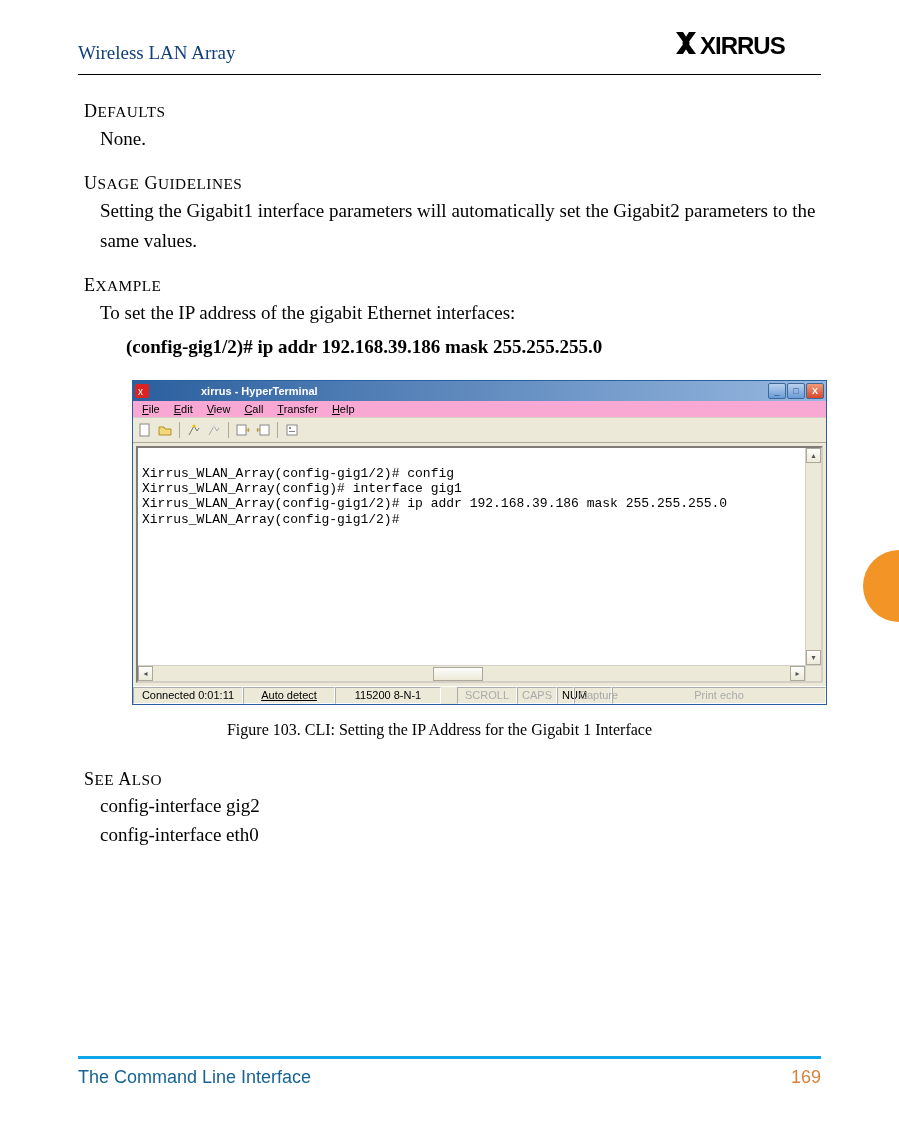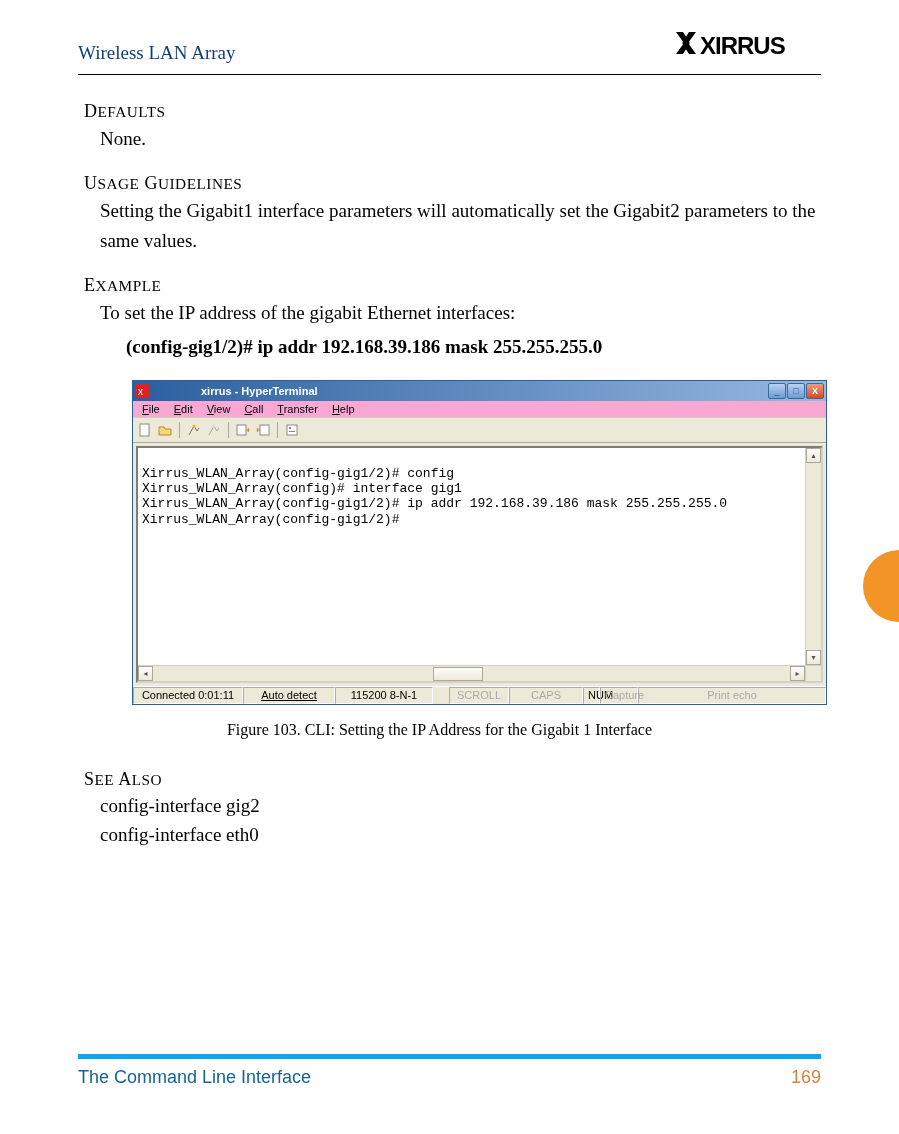--- a/index.html
+++ b/index.html
@@ -161,30 +161,30 @@
       text-align: center;
     }
     .ht-status-cell {
       border: 1px inset #fff;
       padding: 1px 4px;
       color: #555;
       white-space: nowrap;
     }
     .ht-status-cell:nth-child(1){ width: 110px; color: #000;}
     .ht-status-cell:nth-child(2){ width: 92px; color: #000; text-decoration: underline;}
-    .ht-status-cell:nth-child(3){ width: 98px; color: #000;}
+    .ht-status-cell:nth-child(3){ width: 106px; color: #000;}
     .ht-status-cell:nth-child(4){ width: 60px; color: #aaa; margin-left: 16px;}
-    .ht-status-cell:nth-child(5){ width: 74px; color: #aaa;}
+    .ht-status-cell:nth-child(5){ width: 40px; color: #aaa;}
     .ht-status-cell:nth-child(6){ width: 17px; color: #000;}
     .ht-status-cell:nth-child(7){ width: 38px; color: #aaa;}
     .ht-status-cell:nth-child(8){ flex: 1; color: #aaa;}
     .footer {
       position: absolute;
       left: 78px; right: 78px; bottom: 46px;
-      border-top: 5px solid #0ea5e9;
+      border-top: 3px solid #0ea5e9;
       display: flex;
       justify-content: space-between;
       padding-top: 8px;
       font-family: Arial, sans-serif;
       font-size: 18px;
     }
     .footer-left { color: #176494; }
     .footer-right { color: #d8823a; }
     .side-tab {
       position: absolute;

